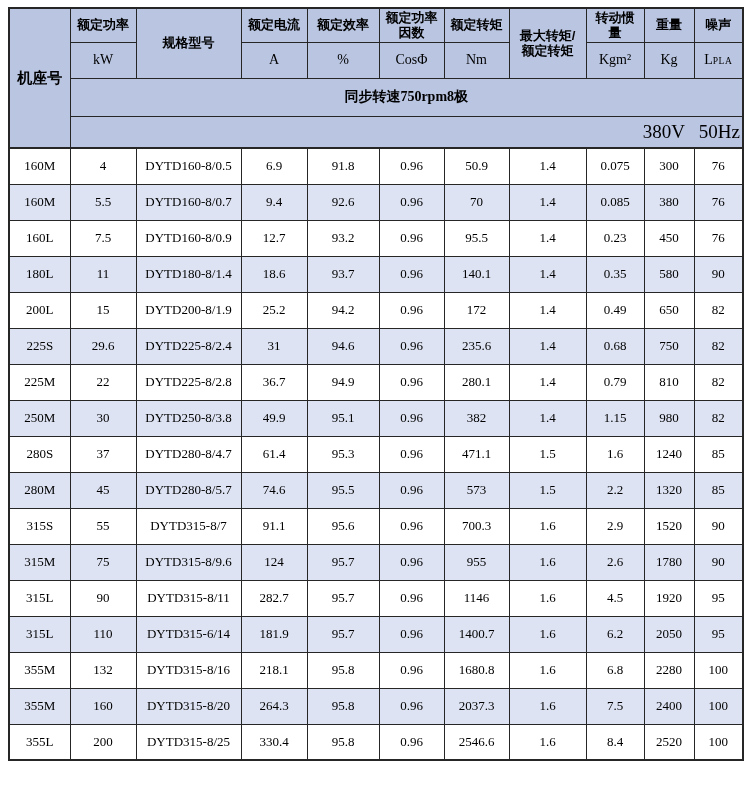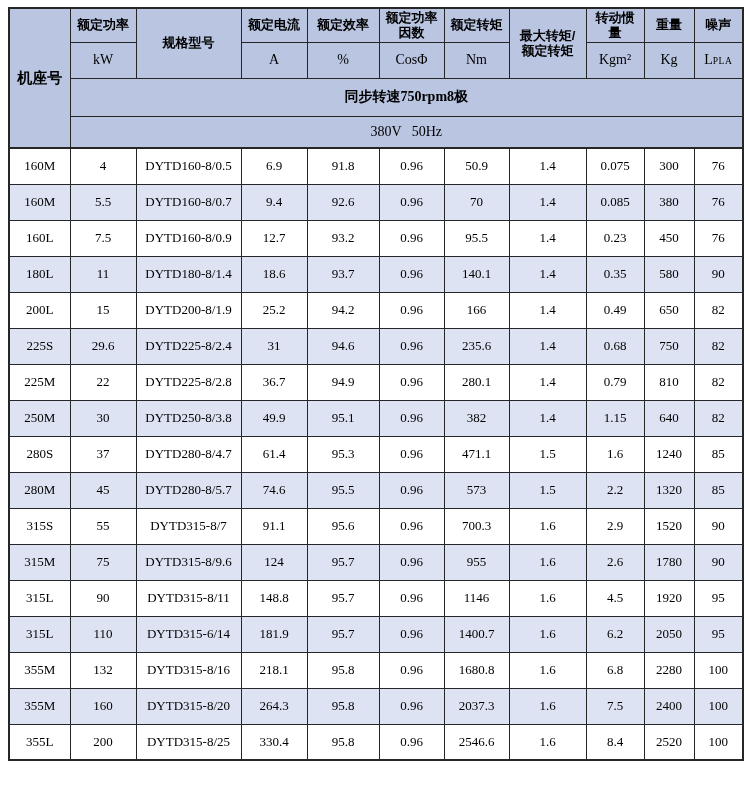--- a/index.html
+++ b/index.html
@@ -58,22 +58,23 @@
   .unit .sub{
     font-size:9.5px;
     letter-spacing:0.5px;
   }
   .banner-speed{
     font-weight:bold;
     font-size:14px;
     font-family:"Liberation Serif","DejaVu Serif",serif;
   }
   .banner-volt{
-    font-size:14px;
+    font-size:19px;
     white-space:pre;
+    text-align:right;
   }
   tbody td{
     font-size:13px;
     background:var(--row-bg);
   }
   tbody tr.alt td{background:var(--row-alt-bg);}
 </style>
 </head>
 <body>
 
@@ -178,21 +179,21 @@
         <td>580</td>
         <td>90</td>
       </tr>
       <tr>
         <td>200L</td>
         <td>15</td>
         <td>DYTD200-8/1.9</td>
         <td>25.2</td>
         <td>94.2</td>
         <td>0.96</td>
-        <td>166</td>
+        <td>172</td>
         <td>1.4</td>
         <td>0.49</td>
         <td>650</td>
         <td>82</td>
       </tr>
       <tr class="alt">
         <td>225S</td>
         <td>29.6</td>
         <td>DYTD225-8/2.4</td>
         <td>31</td>
@@ -220,21 +221,21 @@
       <tr class="alt">
         <td>250M</td>
         <td>30</td>
         <td>DYTD250-8/3.8</td>
         <td>49.9</td>
         <td>95.1</td>
         <td>0.96</td>
         <td>382</td>
         <td>1.4</td>
         <td>1.15</td>
-        <td>640</td>
+        <td>980</td>
         <td>82</td>
       </tr>
       <tr>
         <td>280S</td>
         <td>37</td>
         <td>DYTD280-8/4.7</td>
         <td>61.4</td>
         <td>95.3</td>
         <td>0.96</td>
         <td>471.1</td>
@@ -279,21 +280,21 @@
         <td>955</td>
         <td>1.6</td>
         <td>2.6</td>
         <td>1780</td>
         <td>90</td>
       </tr>
       <tr>
         <td>315L</td>
         <td>90</td>
         <td>DYTD315-8/11</td>
-        <td>148.8</td>
+        <td>282.7</td>
         <td>95.7</td>
         <td>0.96</td>
         <td>1146</td>
         <td>1.6</td>
         <td>4.5</td>
         <td>1920</td>
         <td>95</td>
       </tr>
       <tr class="alt">
         <td>315L</td>

